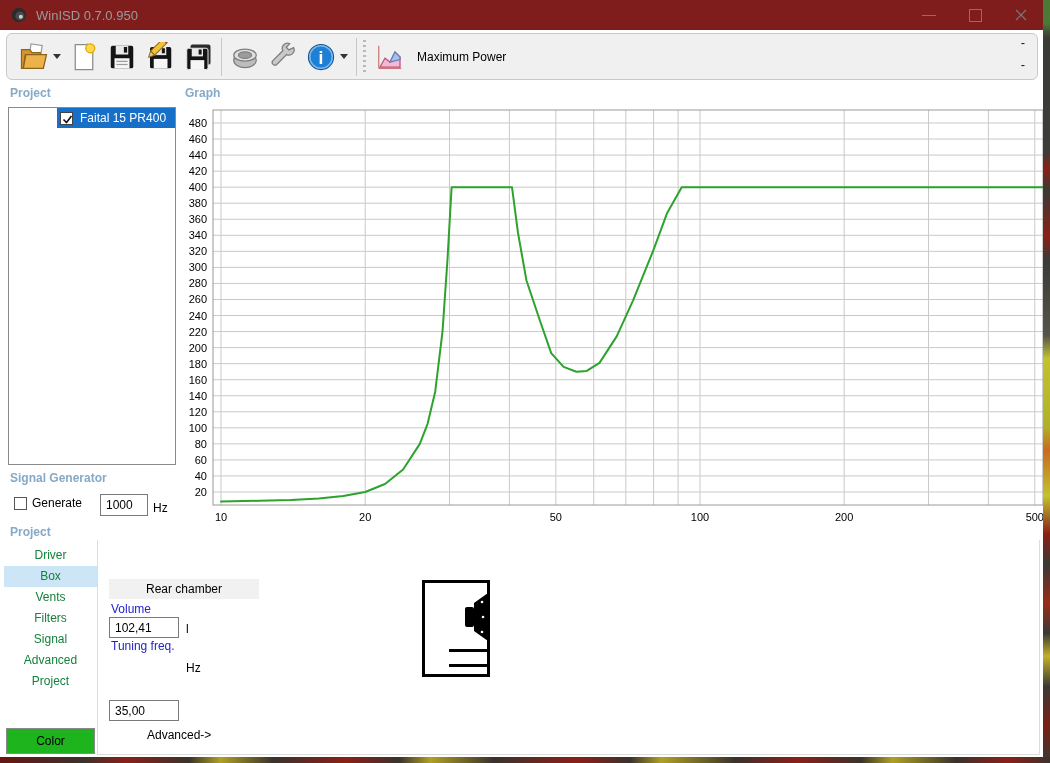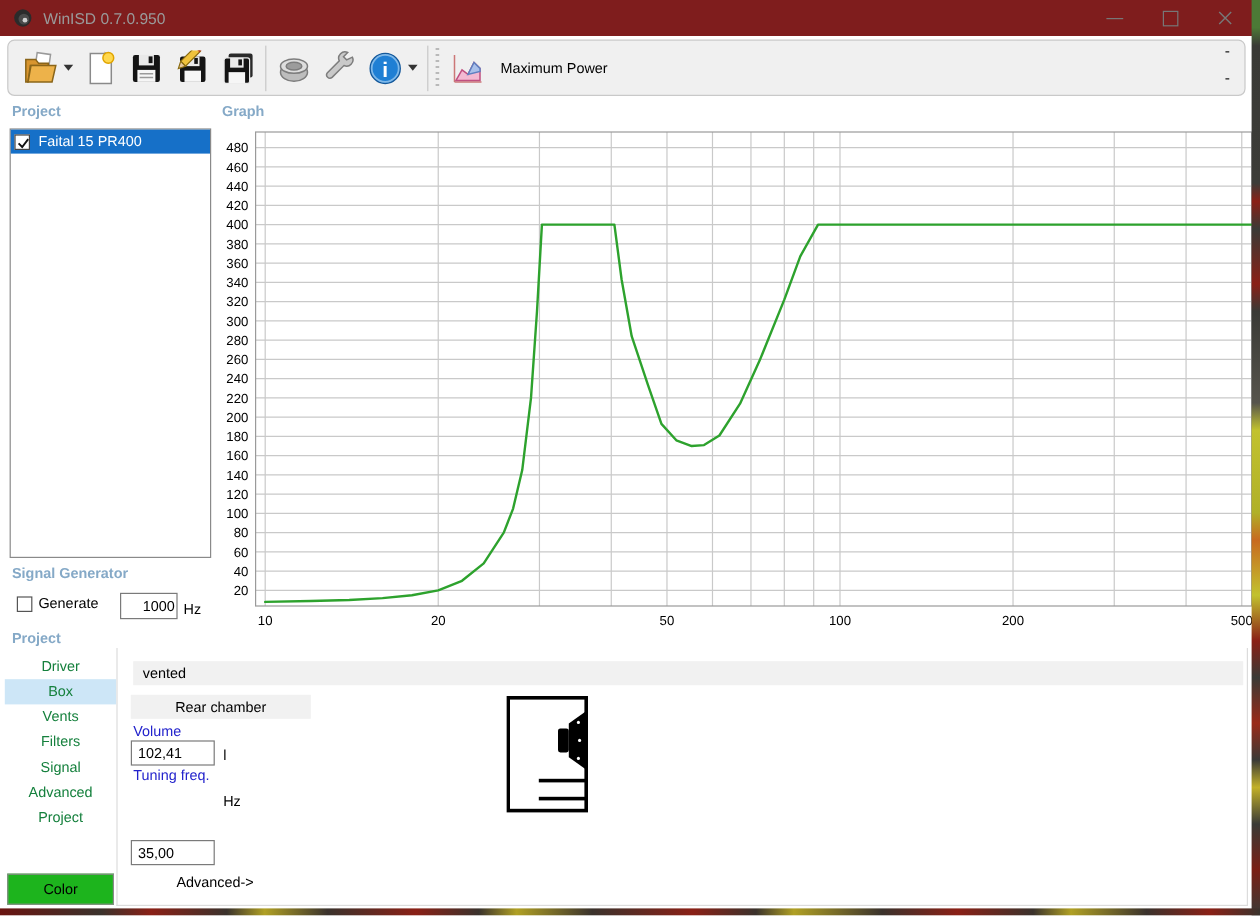--- a/index.html
+++ b/index.html
@@ -23,29 +23,29 @@
   .dd-arrow { width:0; height:0; border-left:4px solid transparent; border-right:4px solid transparent; border-top:5px solid #333; margin:0 4px 0 0; }
   .tb-sep { width:1px; height:38px; background:#c8c8c8; margin:0 4px; }
   .tb-grip { width:3px; height:34px; margin:0 5px 0 2px; background:repeating-linear-gradient(180deg,#b9b9b9 0 2px,transparent 2px 5px); }
   .tb-label { font-size:12px; color:#000; margin-left:8px; }
   .tb-dashes { position:absolute; right:12px; top:2px; display:flex; flex-direction:column; gap:8px; font-size:13px; color:#111; line-height:14px; }
 
   
   .sec-hdr { position:absolute; font-size:12px; font-weight:bold; color:#85a9c7; }
 
   
-  .projects-list { position:absolute; left:8px; top:107px; width:168px; height:358px; background:#fff; border:1px solid #8a8a8a; }
+  .projects-list { position:absolute; left:8px; top:107px; width:168px; height:358px; background:#fff; border:1px solid #8a8a8a;padding-left:48px; }
   .proj-row { height:20px; background:#1670c8; color:#fff; display:flex; align-items:center; font-size:12px; }
   .chk { width:13px; height:13px; background:#fff; border:1px solid #444; margin:0 7px 0 3px; position:relative; flex:0 0 auto; }
   .chk svg { position:absolute; left:0; top:0; }
 
   
   .gen-row { position:absolute; left:14px; top:496px; display:flex; align-items:center; font-size:12px; }
   .gen-chk { width:13px; height:13px; border:1px solid #555; background:#fff; margin-right:5px; }
-  .freq-input { position:absolute; left:100px; top:494px; width:48px; height:22px; border:1px solid #7a7a7a; font-size:12px; padding-left:18px; }
+  .freq-input { position:absolute; left:100px; top:494px; width:48px; height:22px; border:1px solid #7a7a7a; font-size:12px; padding-left:5px; }
   .freq-unit { position:absolute; left:153px; top:501px; font-size:12px; }
 
   
   .ptabs { position:absolute; left:4px; top:545px; width:93px; }
   .ptab { height:21px; line-height:21px; text-align:center; font-size:12px; color:#15803d; cursor:default; }
   .ptab.sel { background:#cde6f7; }
   .color-btn { position:absolute; left:6px; top:728px; width:89px; height:26px; background:#1db41d; border:1px solid #8a8a8a; font-size:12px; color:#000; display:flex; align-items:center; justify-content:center; }
 
   
   .graph-svg { position:absolute; left:185px; top:105px; }
@@ -273,21 +273,20 @@
     <text x="180.19336792304702" y="416" text-anchor="middle" font-size="11" fill="#000">20</text>
     <text x="370.80663207695295" y="416" text-anchor="middle" font-size="11" fill="#000">50</text>
     <text x="515" y="416" text-anchor="middle" font-size="11" fill="#000">100</text>
     <text x="659.193367923047" y="416" text-anchor="middle" font-size="11" fill="#000">200</text>
     <text x="849.806632076953" y="416" text-anchor="middle" font-size="11" fill="#000">500</text>
     <rect x="28" y="5" width="830" height="395" fill="none" stroke="#9a9a9a" stroke-width="1"></rect>
     <path d="M36.0 396.6 L73.9 395.8 L106.0 395.0 L133.8 393.4 L158.3 391.0 L180.2 387.0 L200.0 379.0 L218.1 364.5 L234.8 338.9 L242.6 318.8 L250.2 286.7 L257.5 226.6 L262.5 154.4 L266.6 82.2 L327.0 82.2 L333.0 127.9 L341.4 175.2 L354.8 215.3 L366.2 248.2 L378.6 261.9 L391.4 266.7 L401.7 265.9 L414.5 257.9 L431.7 231.4 L448.1 195.3 L468.6 144.7 L481.9 108.6 L496.7 82.2 L858.0 82.2 " fill="none" stroke="#2da22d" stroke-width="2" stroke-linejoin="round" stroke-linecap="round"></path>
   </svg>
 
 <div class="box-panel">
-  <div class="vented-bar">vented</div>
   <div class="rear-tab">Rear chamber</div>
 
   <div class="blue-lbl" style="left:13px; top:62px;">Volume</div>
   <input class="val-input" style="left: 11px; top: 77px;" type="text" value="102,41">
   <span class="unit" style="left:88px; top:82px;">l</span>
 
   <div class="blue-lbl" style="left:13px; top:99px;">Tuning freq.</div>
   <input class="val-input" style="left: 11px; top: 116px; margin-top: 44px;" type="text" value="35,00">
   <span class="unit" style="left:88px; top:121px;">Hz</span>
 

